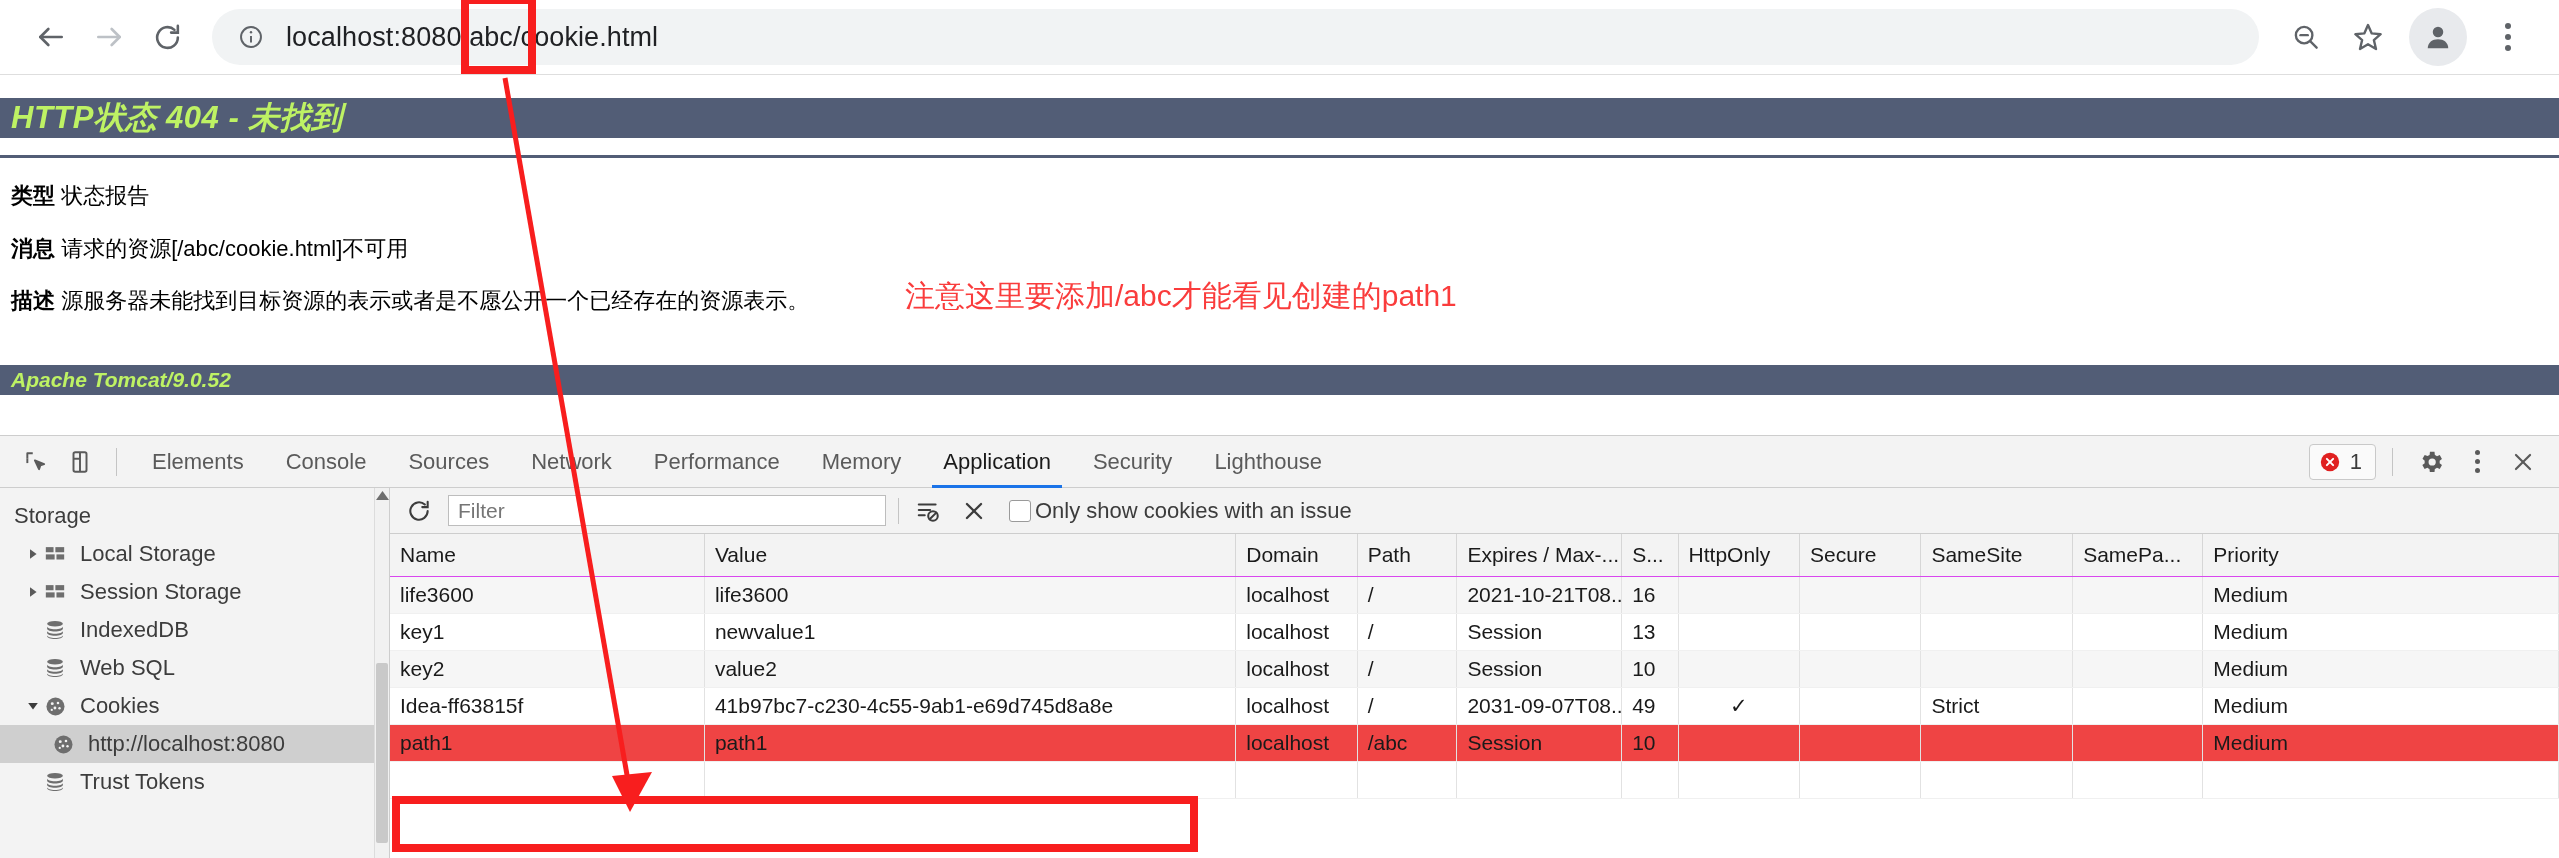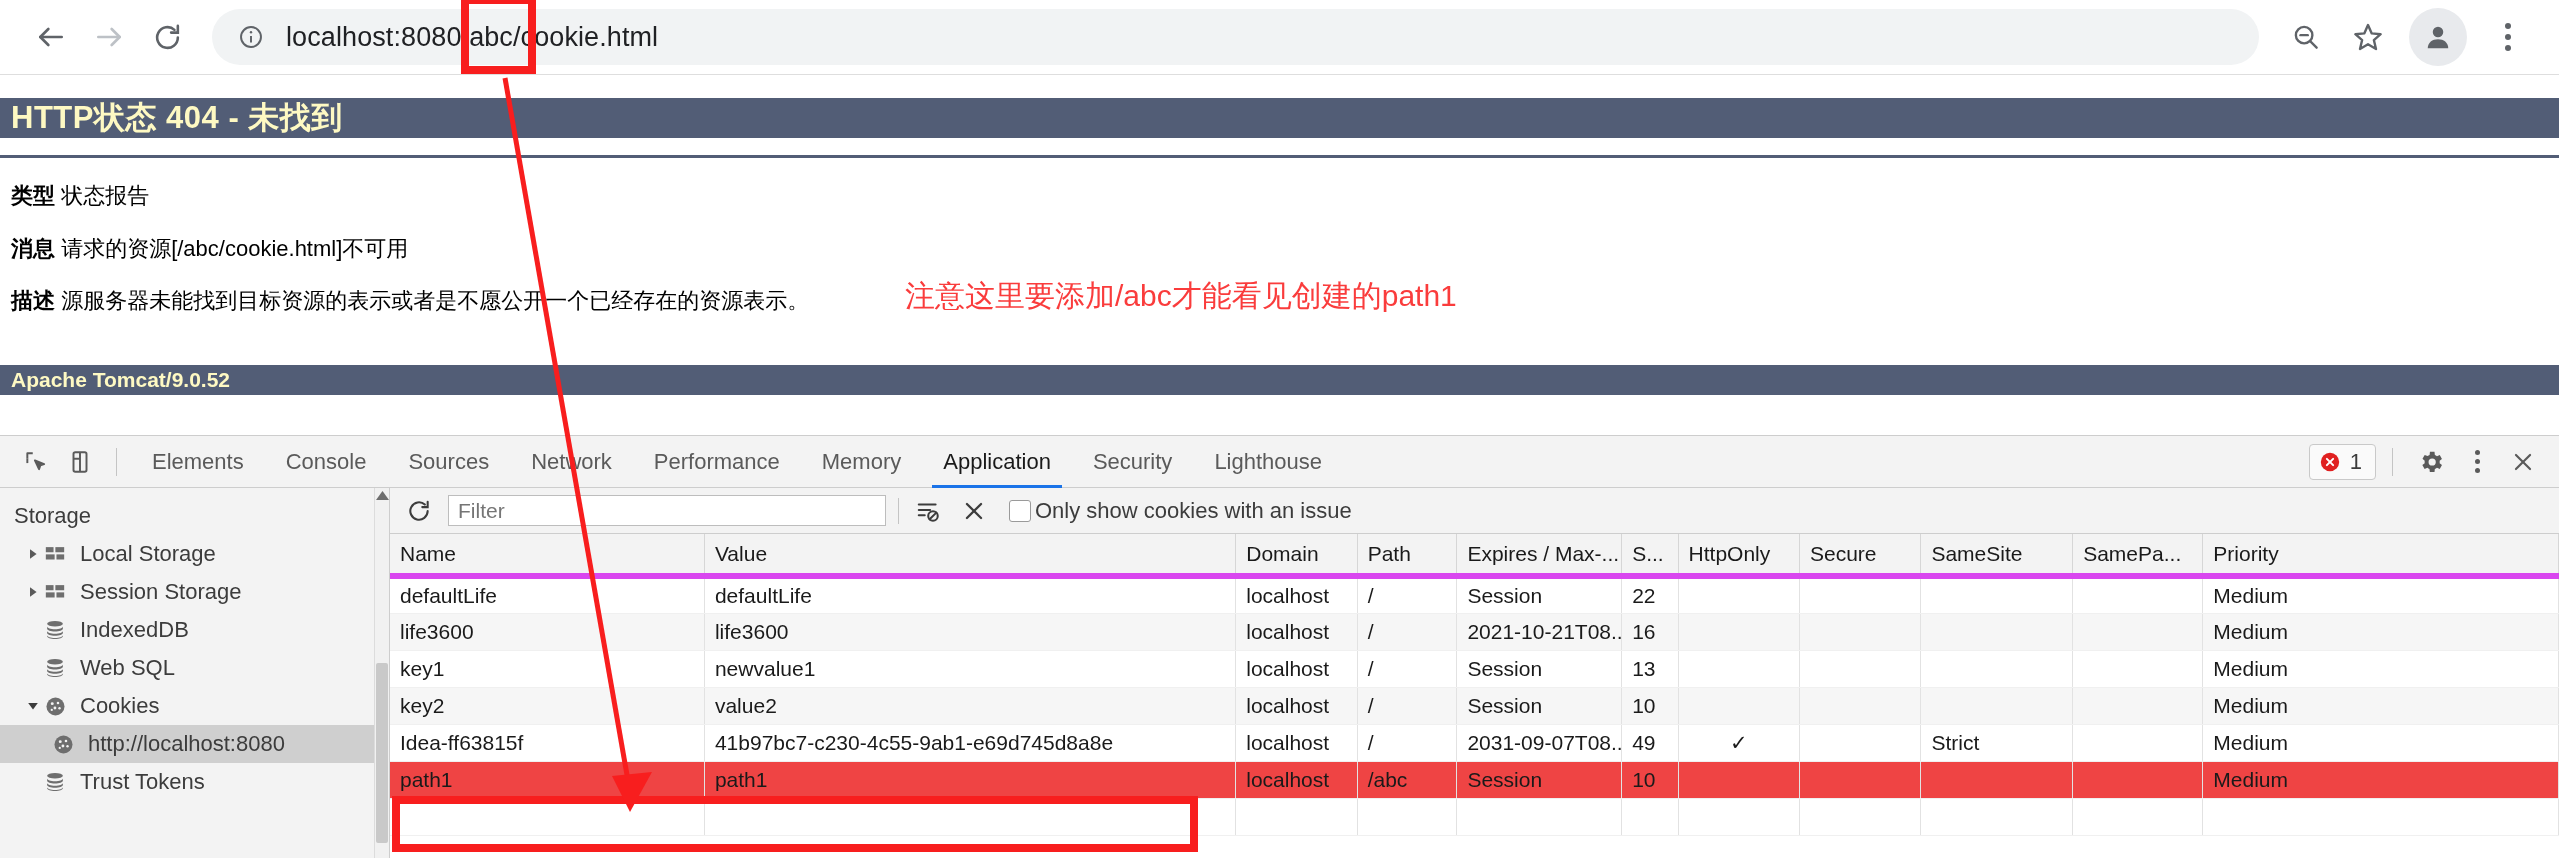--- a/index.html
+++ b/index.html
@@ -66,23 +66,24 @@
   
   #page-content {
     height: 360px;
     background: #ffffff;
     position: relative;
     padding: 0;
     overflow: hidden;
   }
   .tomcat-bar {
     background: #525D76;
-    color: #fef9c3;
+    color: #bef264;
     font-weight: bold;
     font-family: "Liberation Sans", sans-serif;
+    font-style: italic;
   }
   #error-title {
     margin-top: 23px;
     height: 40px;
     font-size: 31px;
     line-height: 40px;
     padding-left: 11px;
     letter-spacing: 0.5px;
   }
   #hr-rule {
@@ -277,21 +278,21 @@
     font-size: 21px;
     color: #1a1a1a;
   }
   #cookies-table th {
     background: #f3f3f3;
     font-weight: normal;
     text-align: left;
     height: 42px;
     padding: 0 10px;
     border-right: 1px solid #d6d6d6;
-    border-bottom: 6px solid #d946ef;
+    border-bottom: 1px solid #d946ef;
     color: #1a1a1a;
     font-size: 21px;
     white-space: nowrap;
     overflow: hidden;
   }
   #cookies-table td {
     height: 37px;
     padding: 0 10px;
     border-right: 1px solid #e2e2e2;
     border-bottom: 1px solid #f0f0f0;
@@ -621,33 +622,20 @@
                 <th>Expires / Max-...</th>
                 <th>S...</th>
                 <th>HttpOnly</th>
                 <th>Secure</th>
                 <th>SameSite</th>
                 <th>SamePa...</th>
                 <th>Priority</th>
               </tr>
           </thead>
           <tbody>
-              <tr class="">
-                <td>defaultLife</td>
-                <td>defaultLife</td>
-                <td>localhost</td>
-                <td>/</td>
-                <td>Session</td>
-                <td>22</td>
-                <td class="center"></td>
-                <td class="center"></td>
-                <td></td>
-                <td></td>
-                <td>Medium</td>
-              </tr>
               <tr class="alt">
                 <td>life3600</td>
                 <td>life3600</td>
                 <td>localhost</td>
                 <td>/</td>
                 <td>2021-10-21T08...</td>
                 <td>16</td>
                 <td class="center"></td>
                 <td class="center"></td>
                 <td></td>

